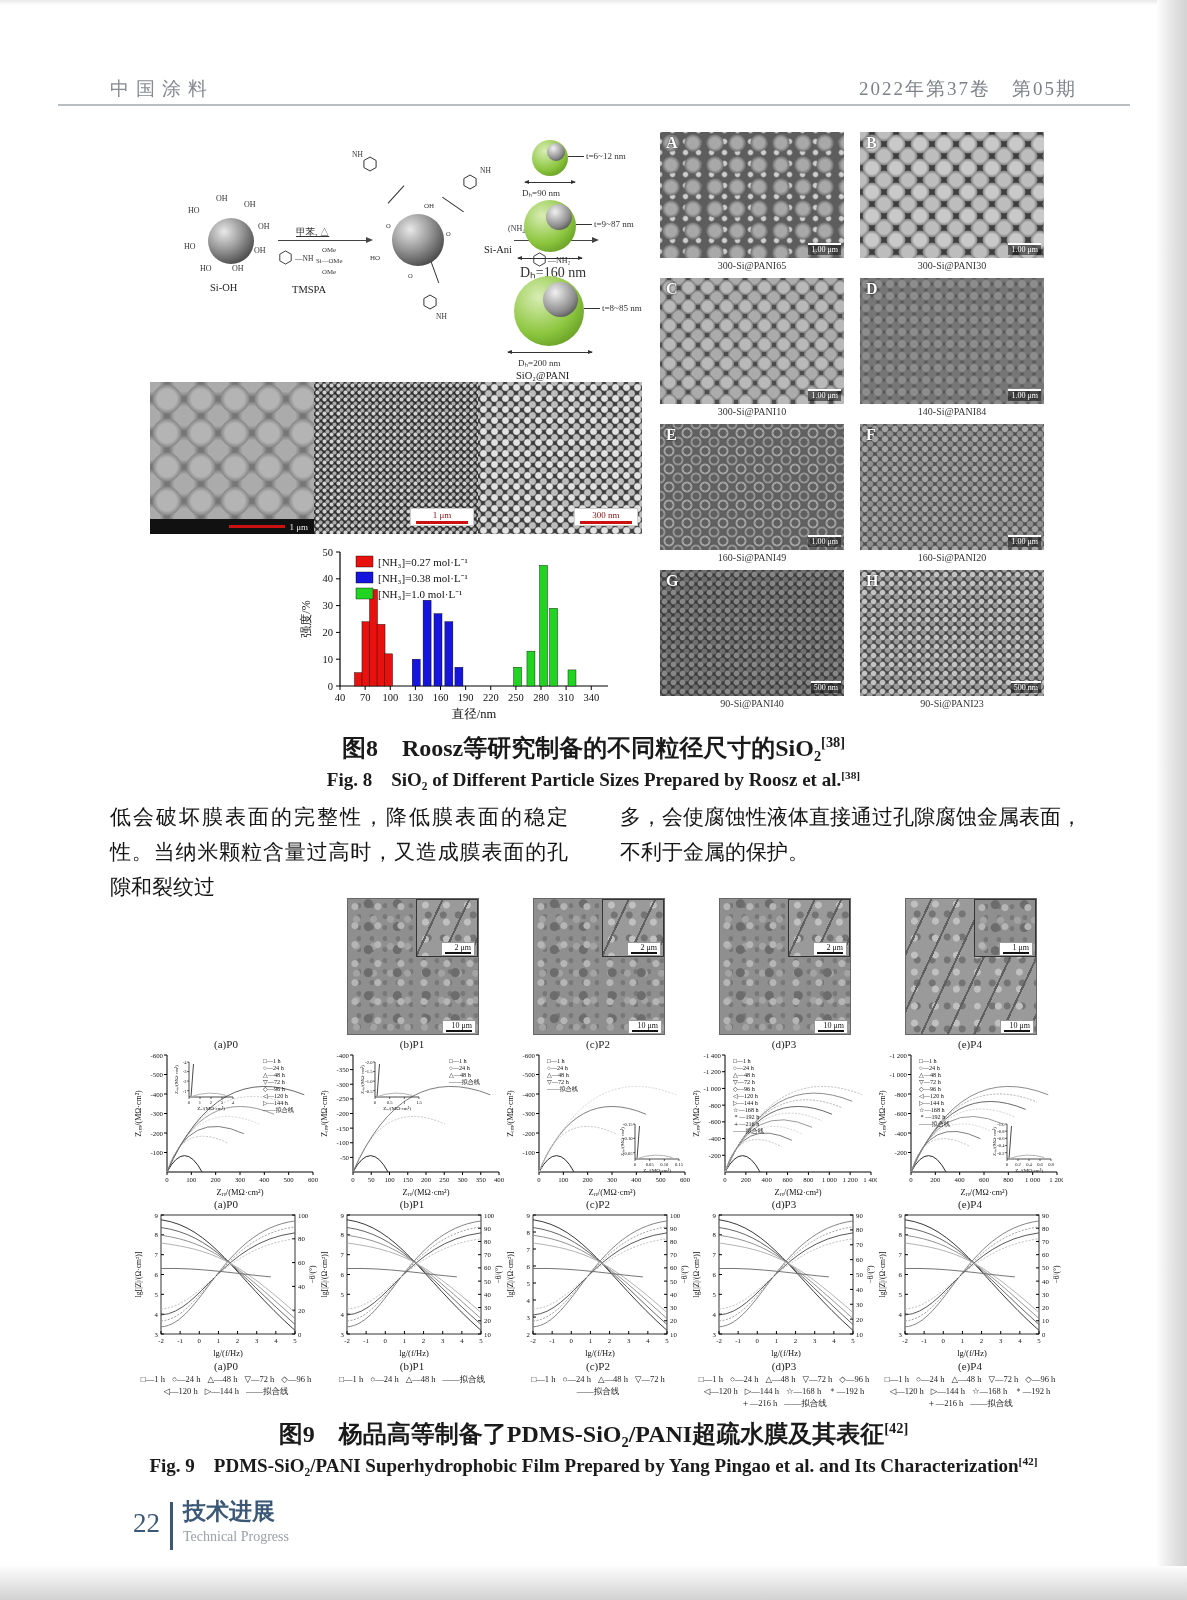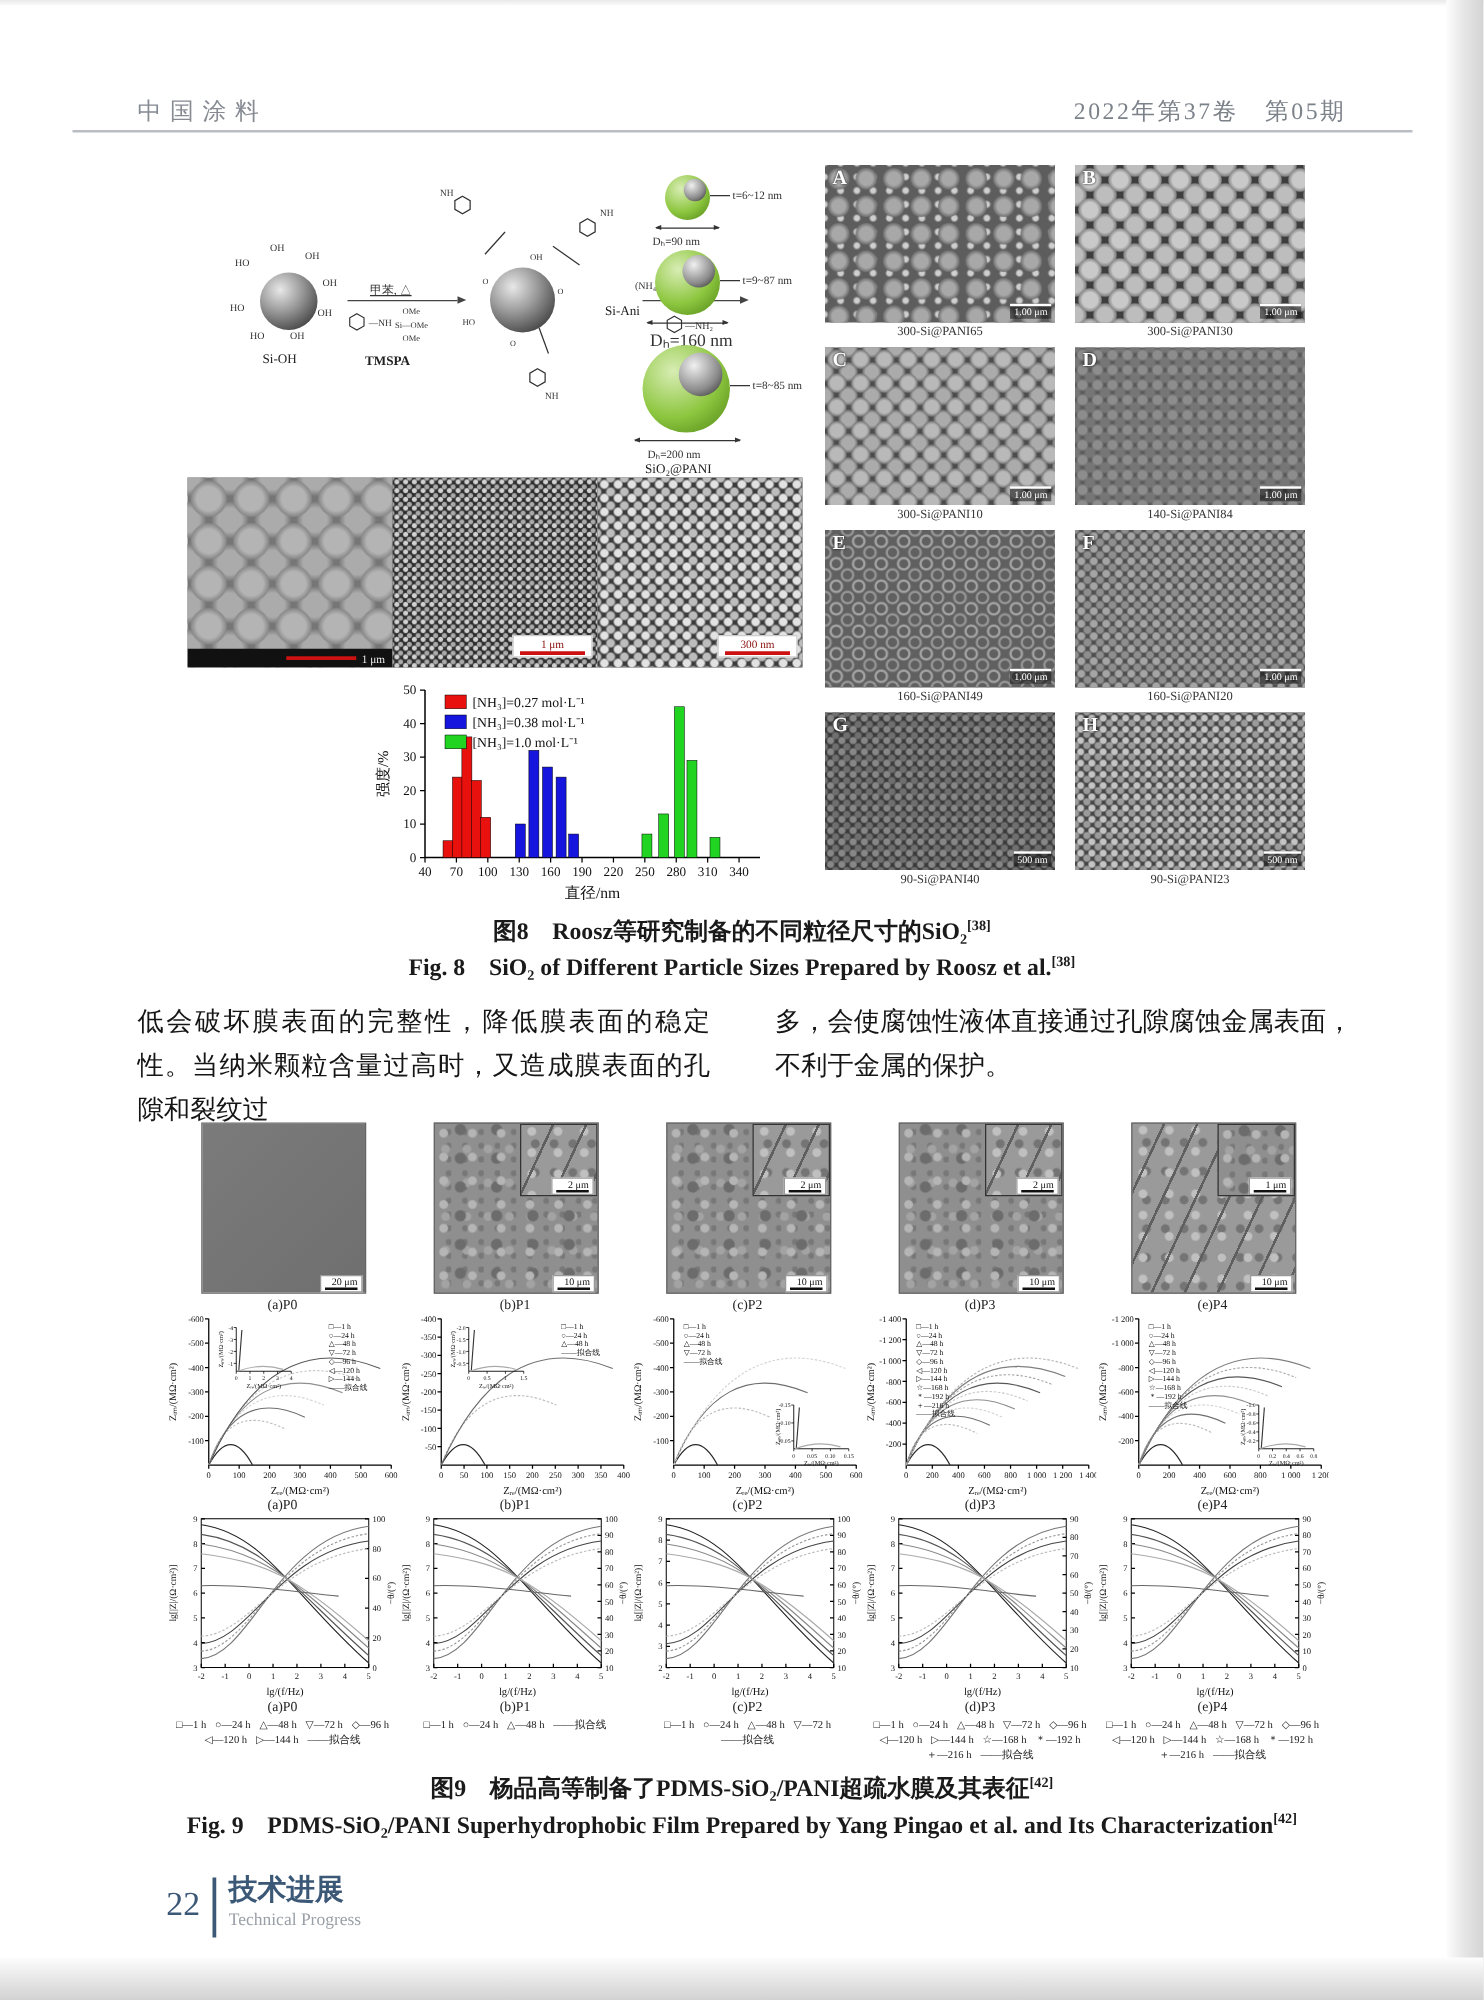--- a/index.html
+++ b/index.html
@@ -98,21 +98,21 @@
   .strip-bar .rline{width:56px;height:3px;background:#c11;}
   .strip-bar .rtxt{color:#eee;font-size:9px;}
   .strip-tag{position:absolute;right:4px;bottom:8px;background:#fff;border:1px solid #ccc;padding:1px 5px;font-size:9px;color:#8a1010;text-align:center;}
   .strip-tag .rline{width:52px;height:3px;background:#c11;margin-top:1px;}
   
   #hist{left:298px;top:420px;width:322px;height:182px;}
   
   .caption{width:1187px;text-align:center;font-weight:bold;}
   #cap8{top:732px;}
   #cap9{top:1418px;}
-  .cap-cn{font-size:19px;}
+  .cap-cn{font-size:24px;}
   .cap-en{font-size:19px;margin-top:3px;}
   sup{font-size:0.6em;}
   .bodycol{top:800px;font-size:21px;line-height:35px;text-align:justify;color:#151515;}
   #bcol-l{left:110px;width:458px;}
   #bcol-r{left:620px;width:462px;}
   
   #fig9{left:0;top:892px;width:1187px;height:528px;}
   .f9sem{position:absolute;top:6px;width:130px;height:135px;overflow:hidden;border:1px solid #666;}
   .f9lab{position:absolute;top:146px;width:130px;text-align:center;font-size:11px;color:#222;}
   .f9inset{position:absolute;right:0;top:0;width:60px;height:56px;border:1px solid #333;}
@@ -158,21 +158,21 @@
 
       <div class="rx-arrow" style="left:138px;top:114px;width:88px;"></div>
       <span class="lab-tiny" style="left:156px;top:100px;font-size:9.5px;text-decoration:underline;">甲苯, △</span>
       <span class="hexwrap" style="left:138px;top:124px;"><svg width="15" height="15" viewBox="0 0 16 16">
             <polygon points="8,1 14.1,4.5 14.1,11.5 8,15 1.9,11.5 1.9,4.5" fill="none" stroke="#333"></polygon>
           </svg></span>
       <span class="lab-tiny" style="left:155px;top:128px;font-size:7.5px;">—NH</span>
       <span class="lab-tiny" style="left:182px;top:120px;font-size:6.8px;">OMe</span>
       <span class="lab-tiny" style="left:176px;top:131px;font-size:6.8px;">Si—OMe</span>
       <span class="lab-tiny" style="left:182px;top:142px;font-size:6.8px;">OMe</span>
-      <span class="lab-sm" style="left:152px;top:158px;font-weight:bold;">TMSPA</span>
+      <span class="lab-sm" style="left:152px;top:158px;">TMSPA</span>
 
       <div class="abs sph-gray" style="left:252px;top:88px;width:52px;height:52px;"></div>
       <span class="hexwrap" style="left:222px;top:30px;"><svg width="16" height="16" viewBox="0 0 16 16">
             <polygon points="8,1 14.1,4.5 14.1,11.5 8,15 1.9,11.5 1.9,4.5" fill="none" stroke="#333"></polygon>
           </svg></span>
       <span class="hexwrap" style="left:322px;top:48px;"><svg width="16" height="16" viewBox="0 0 16 16">
             <polygon points="8,1 14.1,4.5 14.1,11.5 8,15 1.9,11.5 1.9,4.5" fill="none" stroke="#333"></polygon>
           </svg></span>
       <span class="hexwrap" style="left:282px;top:168px;"><svg width="16" height="16" viewBox="0 0 16 16">
             <polygon points="8,1 14.1,4.5 14.1,11.5 8,15 1.9,11.5 1.9,4.5" fill="none" stroke="#333"></polygon>
@@ -359,23 +359,20 @@
   <div class="abs caption" id="cap8">
     <div class="cap-cn"><span>图8　Roosz等研究制备的不同粒径尺寸的SiO₂</span><sup>[38]</sup></div>
     <div class="cap-en"><span>Fig. 8　SiO₂ of Different Particle Sizes Prepared by Roosz et al.</span><sup>[38]</sup></div>
   </div>
 
   <div class="abs bodycol" id="bcol-r">多，会使腐蚀性液体直接通过孔隙腐蚀金属表面，不利于金属的保护。</div>
   <div class="abs bodycol" id="bcol-l">低会破坏膜表面的完整性，降低膜表面的稳定性。当纳米颗粒含量过高时，又造成膜表面的孔隙和裂纹过</div>
 
   <div class="abs" id="fig9">
 
-    <div class="f9sem tx-flat" style="left:161px;">
-      <div class="f9scale"><span>20 μm</span><div class="kline"></div></div>
-    </div>
     <div class="f9sem tx-film" style="left:347px;">
       <div class="f9inset tx-crack">
           <div class="f9scale"><span>2 μm</span><div class="kline"></div></div>
         </div>
       <div class="f9scale"><span>10 μm</span><div class="kline"></div></div>
     </div>
     <div class="f9sem tx-film" style="left:533px;">
       <div class="f9inset tx-crack">
           <div class="f9scale"><span>2 μm</span><div class="kline"></div></div>
         </div>

